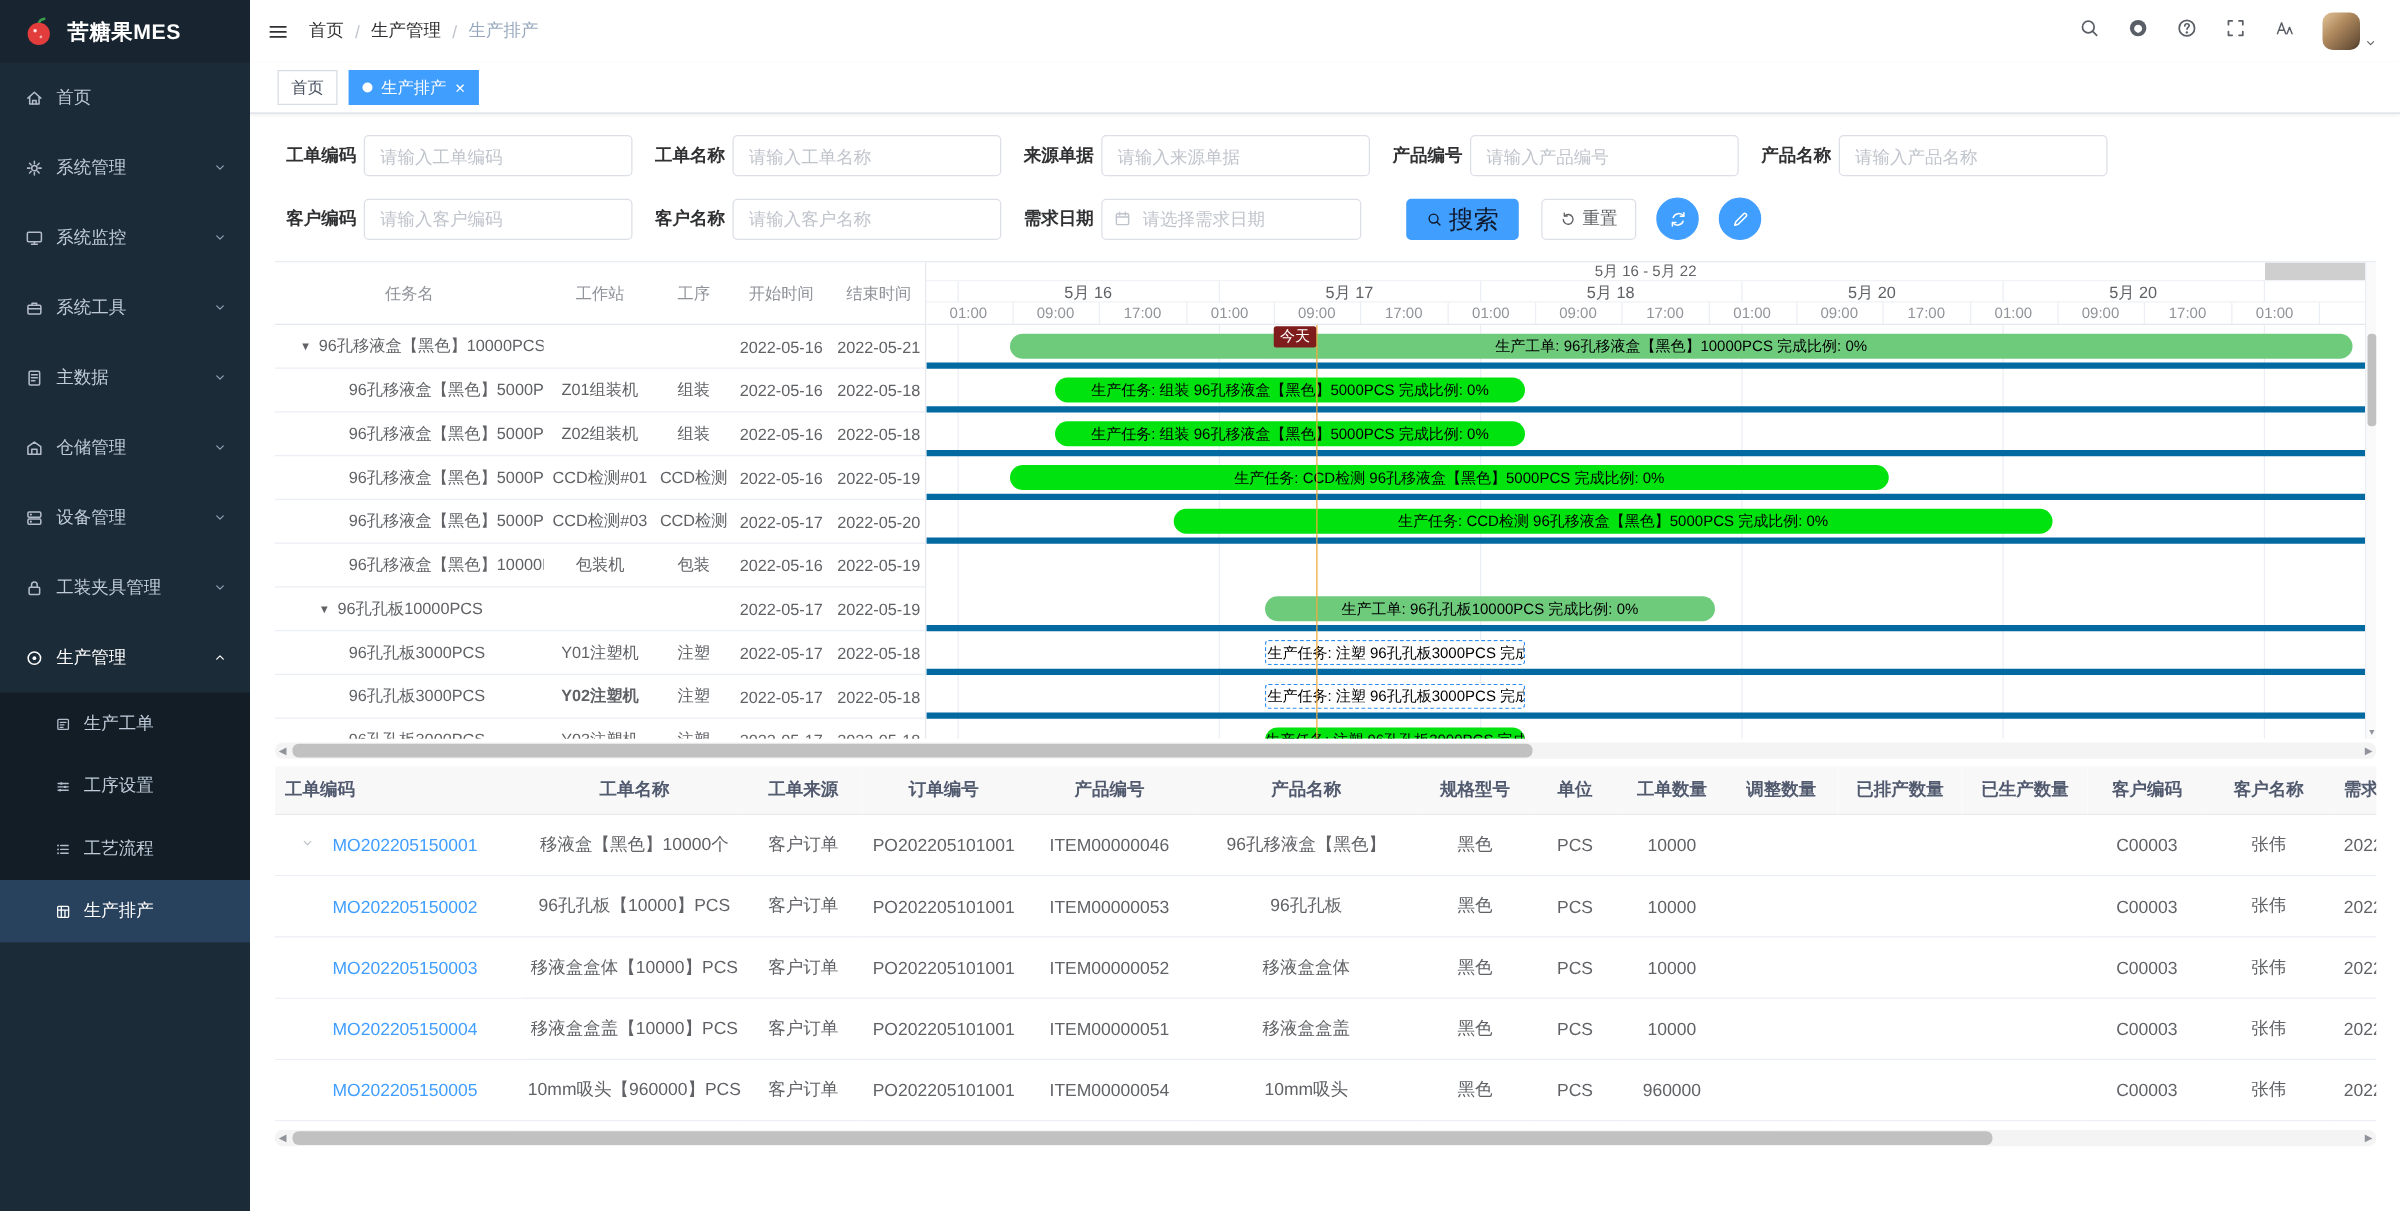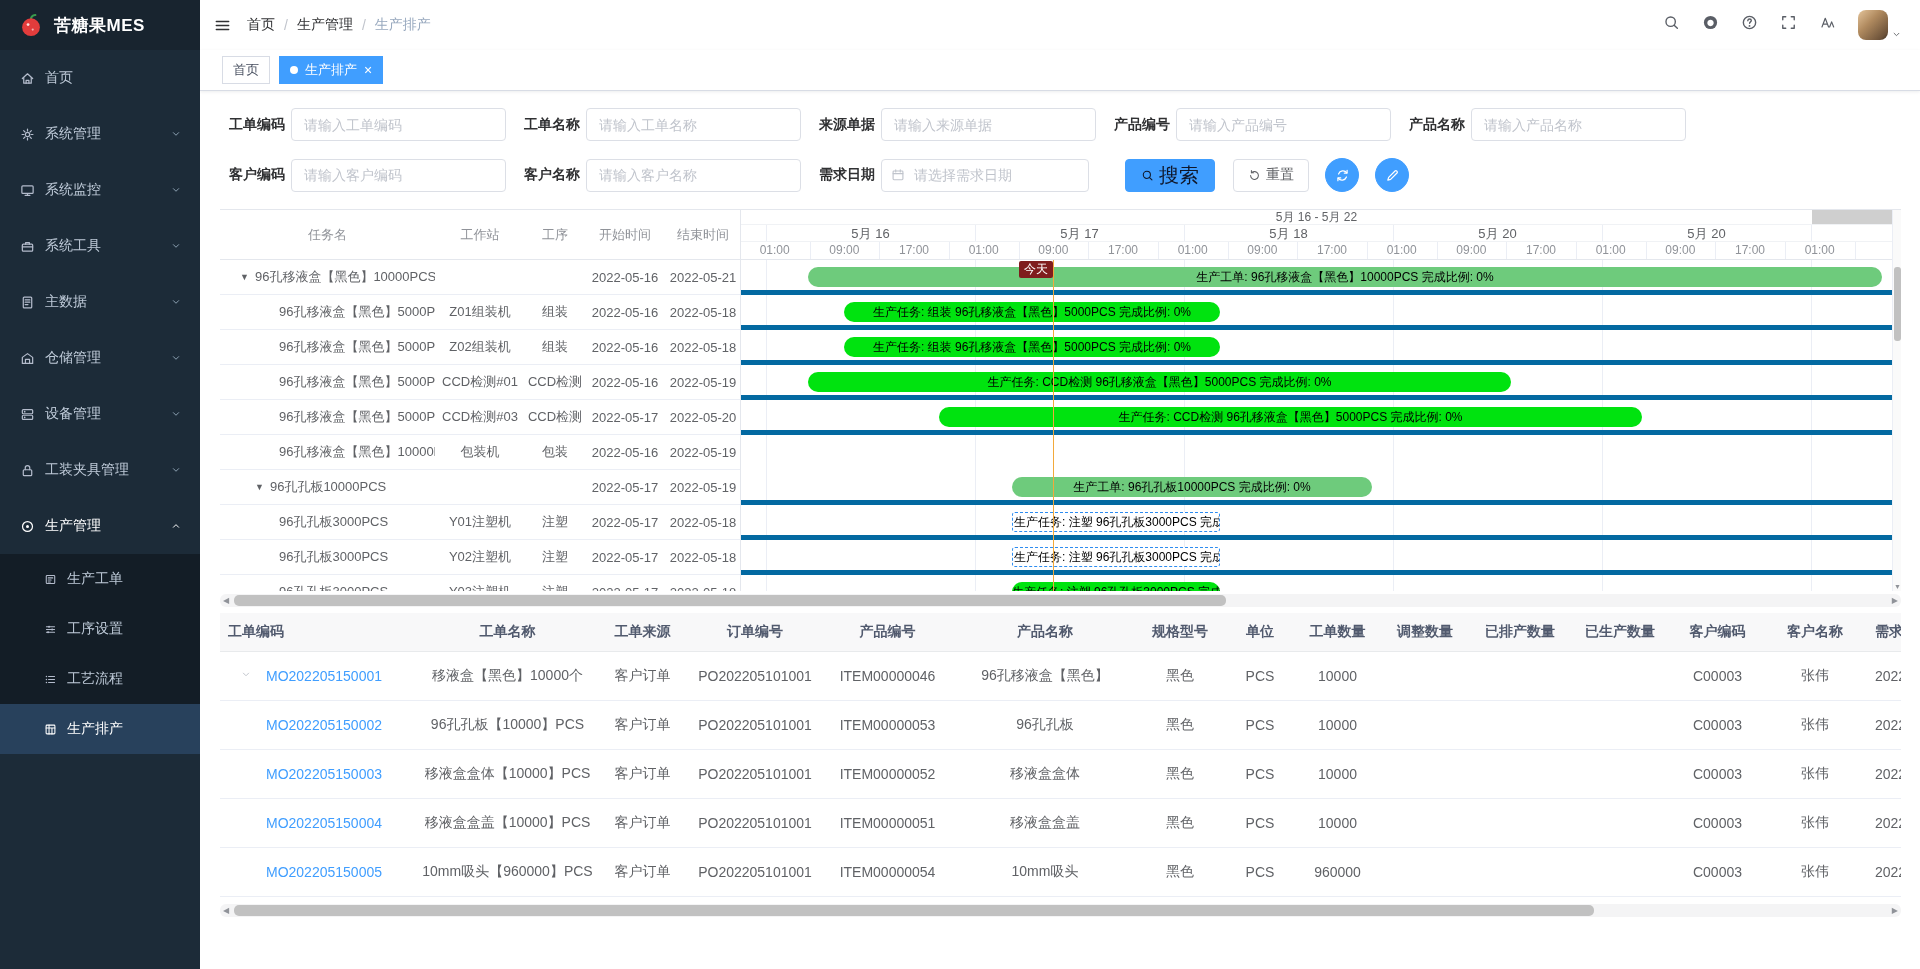--- a/index.html
+++ b/index.html
@@ -538,21 +538,21 @@
                 </div>
                 <div class="g-cell" style="width: 90px;">Y01注塑机</div>
                 <div class="g-cell" style="width: 60px;">注塑</div>
                 <div class="g-cell" style="width: 80px;">2022-05-17</div>
                 <div class="g-cell" style="width: 76px;">2022-05-18</div>
               </div>
               <div class="g-row">
                 <div class="g-cell g-name" style="width: 215px; padding-left: 59px;">
                   <span class="g-name-text">96孔孔板3000PCS</span>
                 </div>
-                <div class="g-cell" style="width: 90px;">Y02注塑机</div>
+                <div class="g-cell" style="width: 90px; font-weight: bold;">Y02注塑机</div>
                 <div class="g-cell" style="width: 60px;">注塑</div>
                 <div class="g-cell" style="width: 80px;">2022-05-17</div>
                 <div class="g-cell" style="width: 76px;">2022-05-18</div>
               </div>
               <div class="g-row">
                 <div class="g-cell g-name" style="width: 215px; padding-left: 59px;">
                   <span class="g-name-text">96孔孔板3000PCS</span>
                 </div>
                 <div class="g-cell" style="width: 90px;">Y03注塑机</div>
                 <div class="g-cell" style="width: 60px;">注塑</div>

